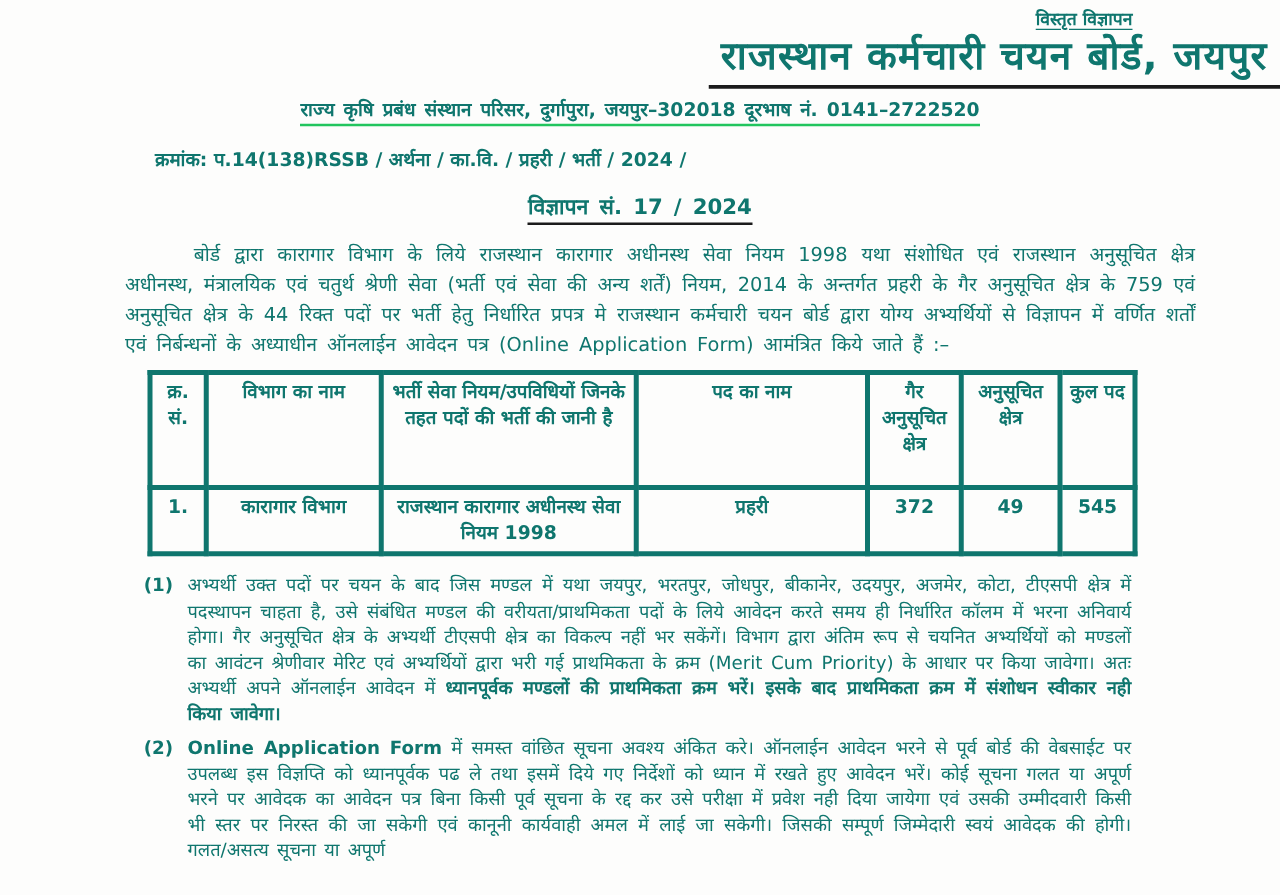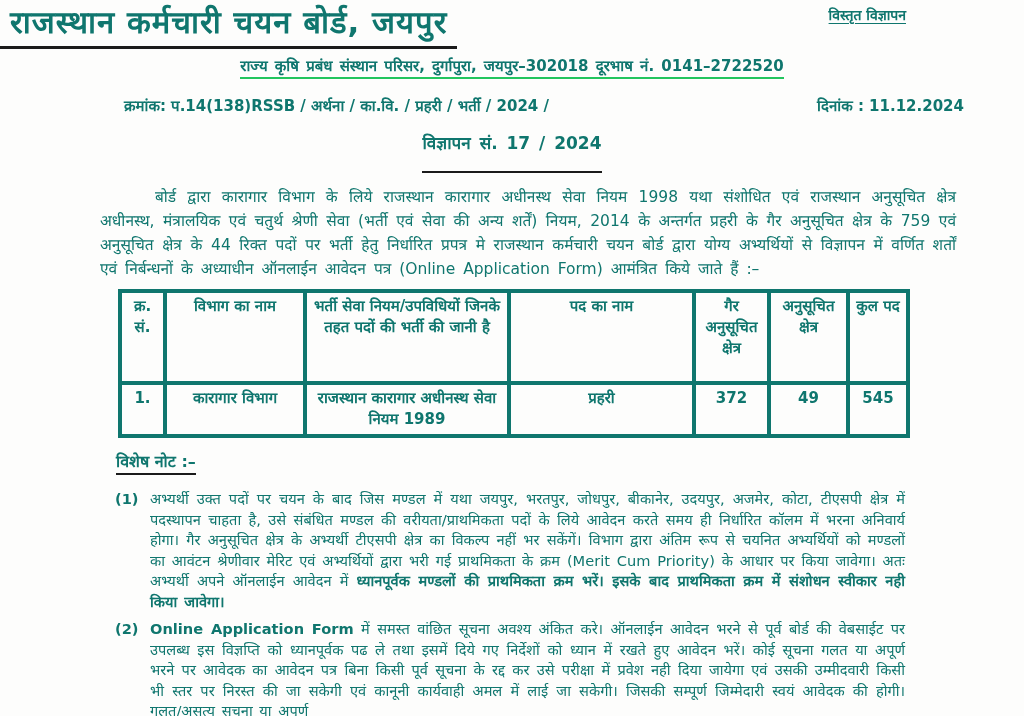--- a/index.html
+++ b/index.html
@@ -16,55 +16,55 @@
   }
   .corner-note {
     position: absolute;
     top: 5px;
     right: 118px;
     font-size: 14px;
     font-weight: 700;
     text-decoration: underline;
     text-underline-offset: 3px;
   }
-  .org-title-wrap { text-align: left; }
+  .org-title-wrap { text-align: right; margin-top: 22px; }
   .org-title {
     display: inline-block;
     font-size: 31px;
     font-weight: 700;
     letter-spacing: 1px;
     border-bottom: 3px solid #1b1b1b;
     padding: 0 10px 4px 10px;
   }
   .org-address-wrap { text-align: center; margin-top: 6px; }
   .org-address {
     display: inline-block;
     font-size: 15px;
     font-weight: 700;
     word-spacing: 2px;
     border-bottom: 2px solid #22c55e;
     padding-bottom: 2px;
   }
   .ref-line {
     display: flex;
     justify-content: space-between;
-    margin: 16px 60px 0 124px;
+    margin: 16px 99px 0 124px;
     font-size: 15px;
     font-weight: 700;
   }
   .notice-no-wrap, .notice-title-wrap { text-align: center; }
   .notice-no-wrap { margin-top: 16px; }
   .notice-title-wrap { margin-top: 4px; }
   .notice-no, .notice-title {
     display: inline-block;
     font-size: 17px;
     font-weight: 700;
     word-spacing: 3px;
     border-bottom: 2px solid #1b1b1b;
-    padding-bottom: 17px;
+    padding-bottom: 2px;
   }
   .intro {
     margin: 12px 68px 0 100px;
     font-size: 15.5px;
     line-height: 24px;
     text-align: justify;
     text-indent: 55px;
     word-spacing: 3px;
     font-weight: 500;
   }
@@ -120,21 +120,20 @@
   <div class="org-title-wrap">
     <div class="org-title">राजस्थान कर्मचारी चयन बोर्ड, जयपुर</div>
   </div>
 
   <div class="org-address-wrap">
     <div class="org-address">राज्य कृषि प्रबंध संस्थान परिसर, दुर्गापुरा, जयपुर–302018 दूरभाष नं. 0141–2722520</div>
   </div>
 
   <div class="ref-line">
     <span>क्रमांक: प.14(138)RSSB / अर्थना / का.वि. / प्रहरी / भर्ती / 2024 /</span>
-    <span>दिनांक : 11.12.2024</span>
   </div>
 
   <div class="notice-no-wrap">
     <div class="notice-no">विज्ञापन सं. 17 / 2024</div>
   </div>
 
   <p class="intro">बोर्ड द्वारा कारागार विभाग के लिये राजस्थान कारागार अधीनस्थ सेवा नियम 1998 यथा संशोधित एवं राजस्थान अनुसूचित क्षेत्र अधीनस्थ, मंत्रालयिक एवं चतुर्थ श्रेणी सेवा (भर्ती एवं सेवा की अन्य शर्तें) नियम, 2014 के अन्तर्गत प्रहरी के गैर अनुसूचित क्षेत्र के 759 एवं अनुसूचित क्षेत्र के 44 रिक्त पदों पर भर्ती हेतु निर्धारित प्रपत्र मे राजस्थान कर्मचारी चयन बोर्ड द्वारा योग्य अभ्यर्थियों से विज्ञापन में वर्णित शर्तों एवं निर्बन्धनों के अध्याधीन ऑनलाईन आवेदन पत्र (Online Application Form) आमंत्रित किये जाते हैं :–</p>
 
   <table class="vacancy">
     <colgroup>
@@ -154,32 +153,29 @@
         <th>पद का नाम</th>
         <th>गैर अनुसूचित क्षेत्र</th>
         <th>अनुसूचित क्षेत्र</th>
         <th>कुल पद</th>
       </tr>
     </thead>
     <tbody>
       <tr>
         <td>1.</td>
         <td>कारागार विभाग</td>
-        <td>राजस्थान कारागार अधीनस्थ सेवा नियम 1989</td>
+        <td>राजस्थान कारागार अधीनस्थ सेवा नियम 1998</td>
         <td>प्रहरी</td>
         <td>372</td>
         <td>49</td>
         <td>545</td>
       </tr>
     </tbody>
   </table>
 
-  <div class="note-heading-wrap">
-    <div class="note-heading">विशेष नोट :–</div>
-  </div>
 
   <div class="note-item">
     <div class="note-marker">(1)</div>
     <div class="note-text">
       <span class="seg-normal">अभ्यर्थी उक्त पदों पर चयन के बाद जिस मण्डल में यथा जयपुर, भरतपुर, जोधपुर, बीकानेर, उदयपुर, अजमेर, कोटा, टीएसपी क्षेत्र में पदस्थापन चाहता है, उसे संबंधित मण्डल की वरीयता/प्राथमिकता पदों के लिये आवेदन करते समय ही निर्धारित कॉलम में भरना अनिवार्य होगा। गैर अनुसूचित क्षेत्र के अभ्यर्थी टीएसपी क्षेत्र का विकल्प नहीं भर सकेंगें। विभाग द्वारा अंतिम रूप से चयनित अभ्यर्थियों को मण्डलों का आवंटन श्रेणीवार मेरिट एवं अभ्यर्थियों द्वारा भरी गई प्राथमिकता के क्रम (Merit Cum Priority) के आधार पर किया जावेगा। अतः अभ्यर्थी अपने ऑनलाईन आवेदन में </span><span class="seg-bold">ध्यानपूर्वक मण्डलों की प्राथमिकता क्रम भरें। इसके बाद प्राथमिकता क्रम में संशोधन स्वीकार नही किया जावेगा।</span>
     </div>
   </div>
 
   <div class="note-item">
     <div class="note-marker">(2)</div>

